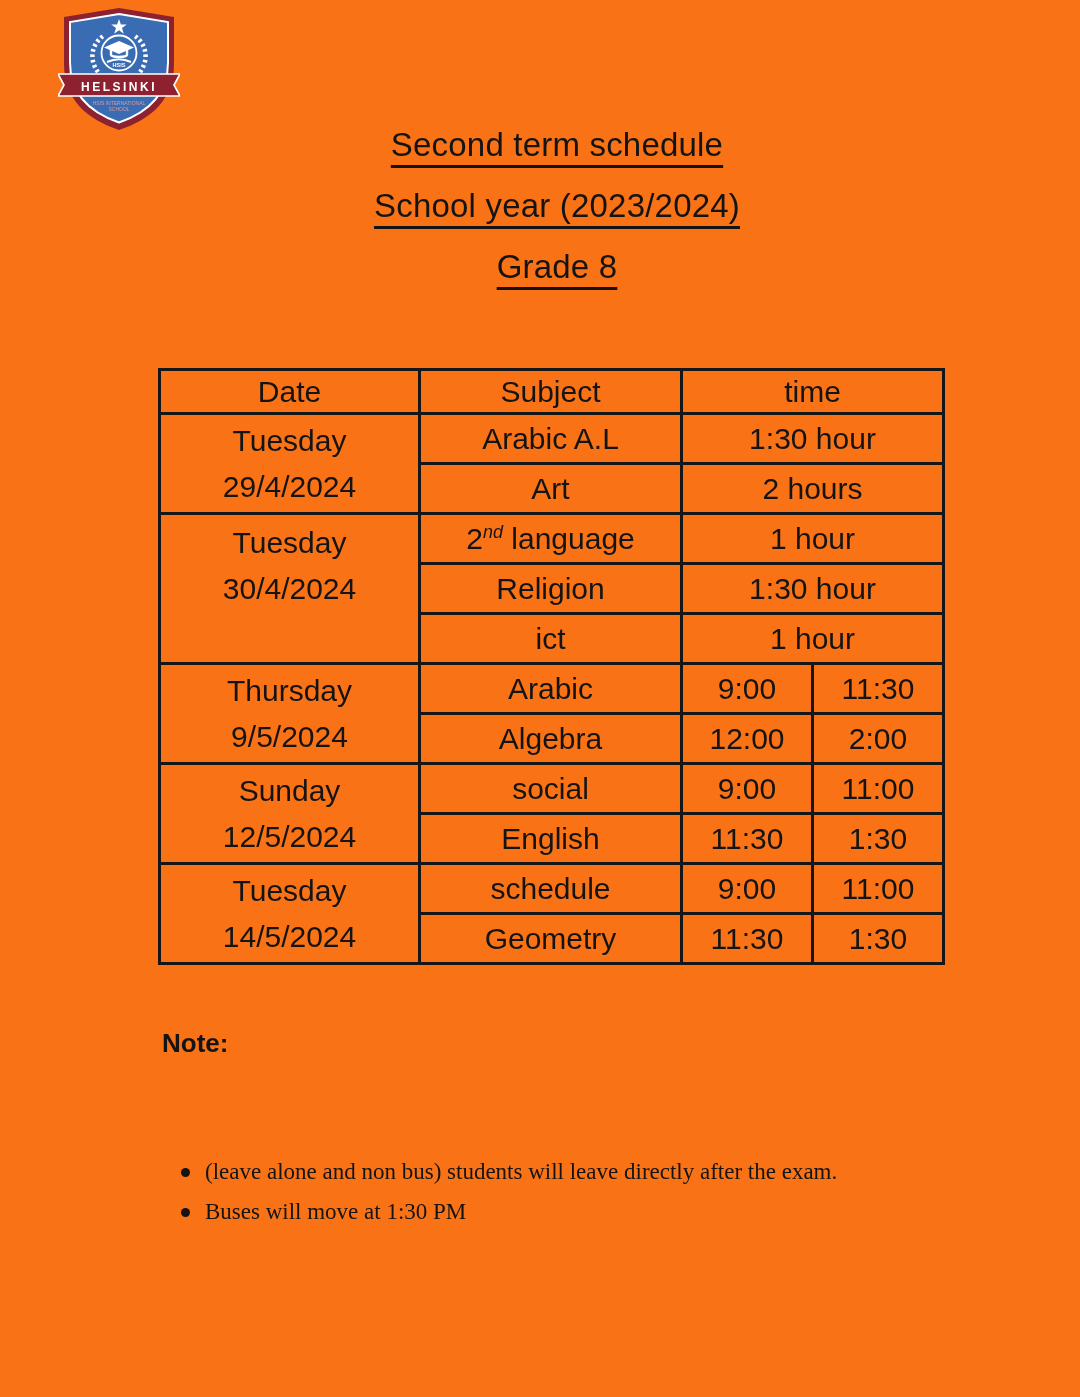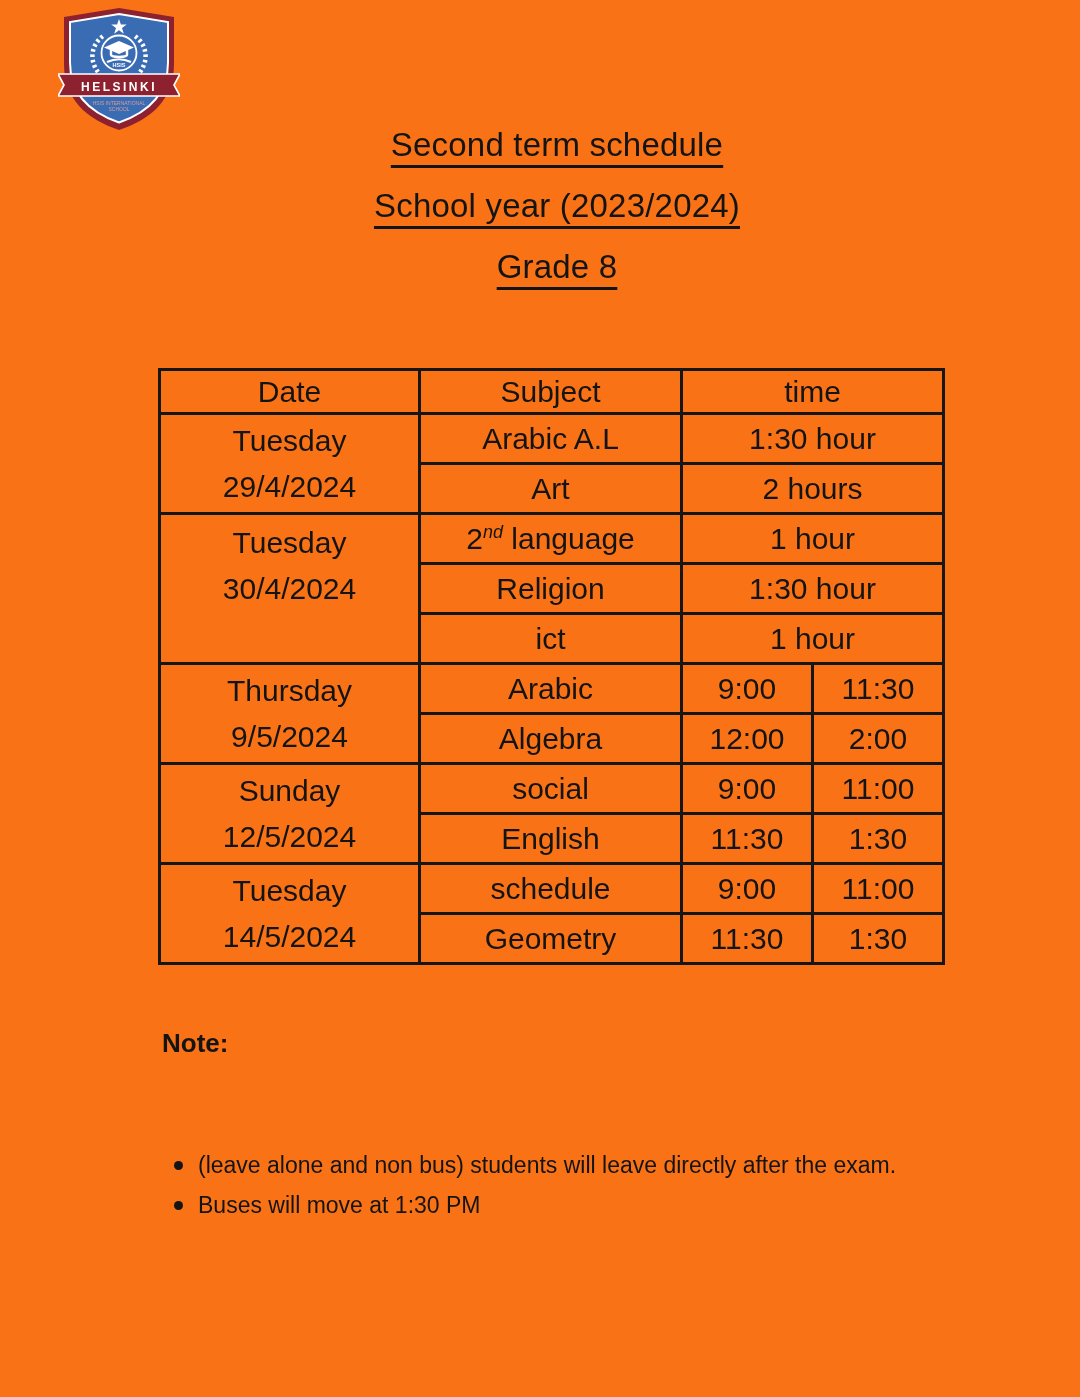--- a/index.html
+++ b/index.html
@@ -52,22 +52,22 @@
   td.tend   { border-left: 2px solid #2e2e2e; }
   sup.ord { font-size: 18px; vertical-align: super; line-height: 0; font-style: italic; }
 
   
   .note-label {
     position: absolute; left: 162px; top: 1028px;
     font-size: 26px; font-weight: 700;
   }
   ul.notes {
     position: absolute; left: 168px; top: 1142px; width: 748px;
-    list-style: none; margin: 3px; padding: 0;
-    font-size: 23px; line-height: 40px;
+    list-style: none; margin: 10px; padding: 0;
+    font-size: 23px; line-height: 40px; font-family: Liberation Serif, serif;
   }
   ul.notes li { position: relative; padding-left: 27px; }
   ul.notes li::before {
     content: "";
     position: absolute; left: 3px; top: 16px;
     width: 9px; height: 9px; border-radius: 50%;
     background: #141414;
   }
 </style>
 </head>

